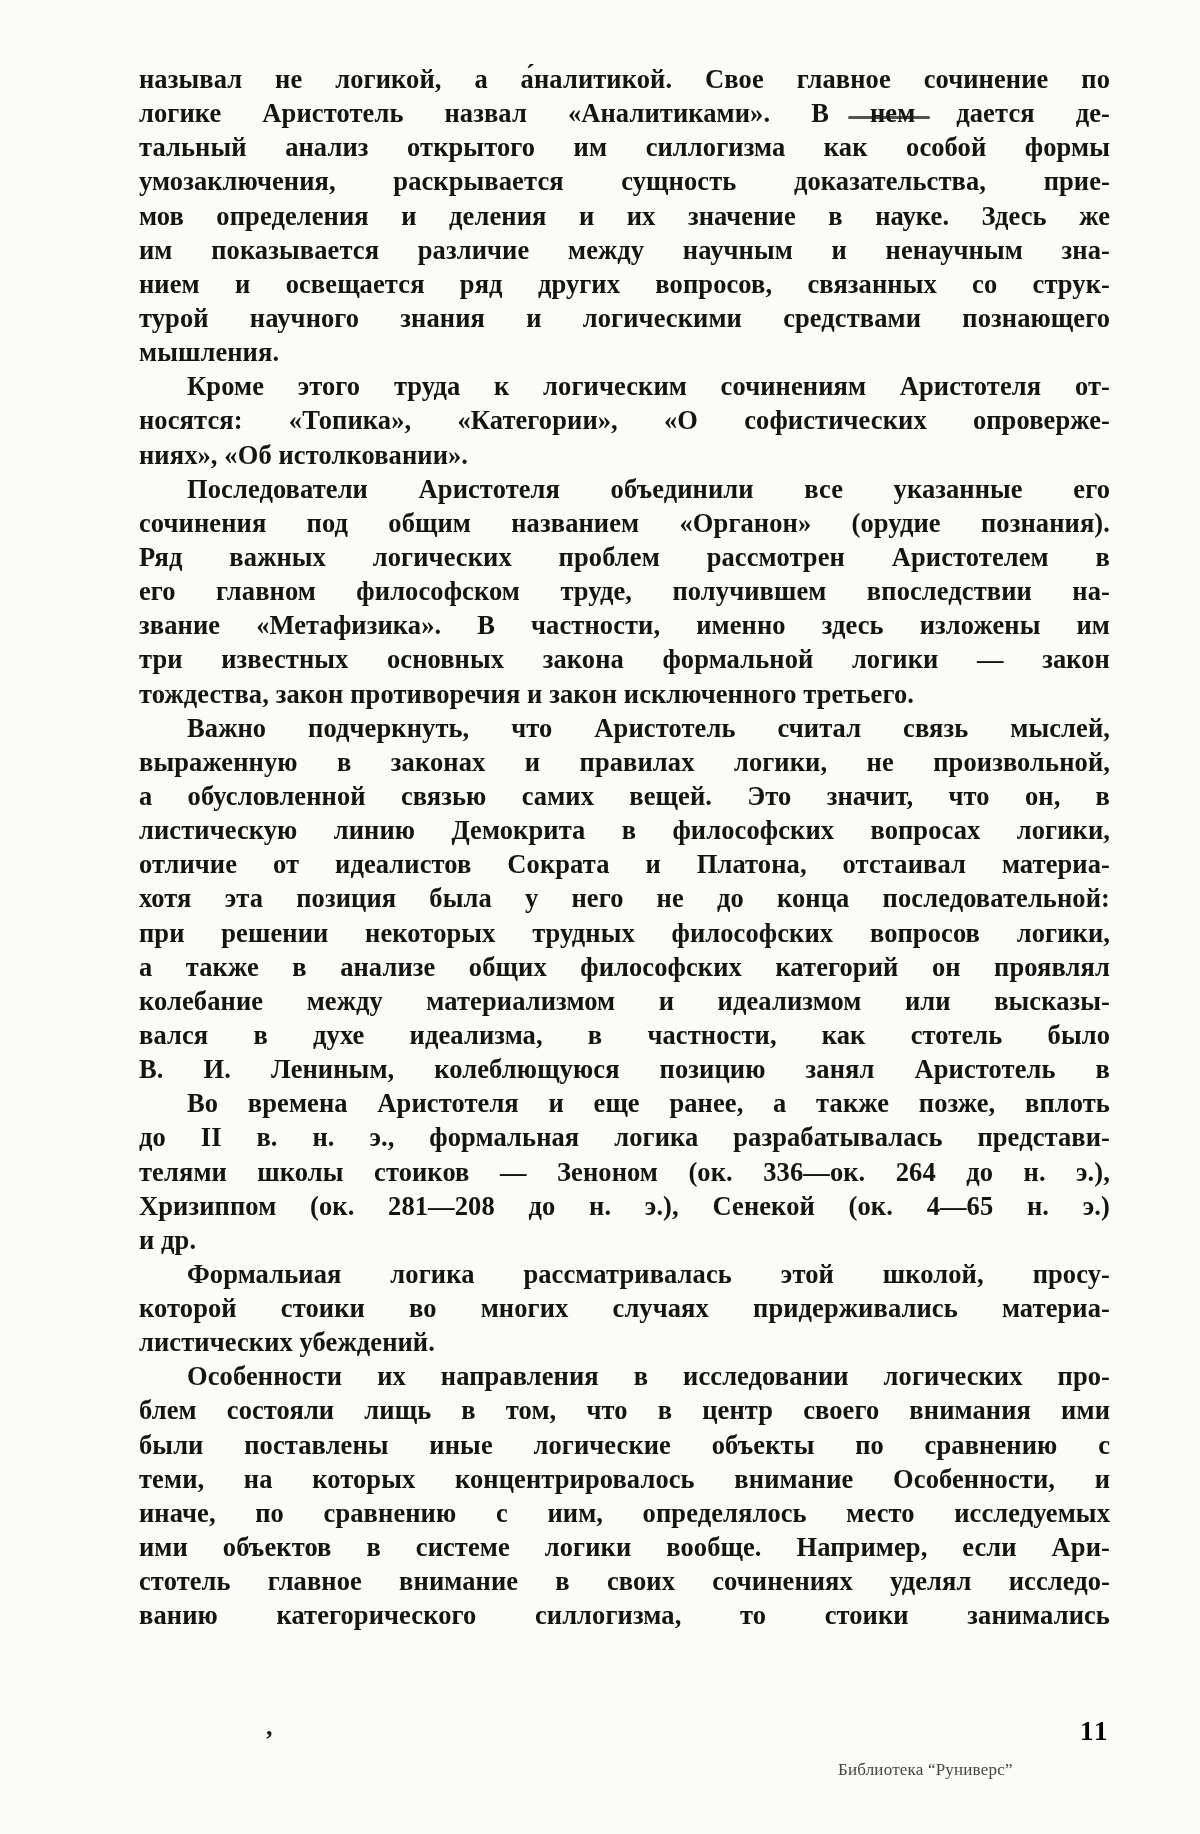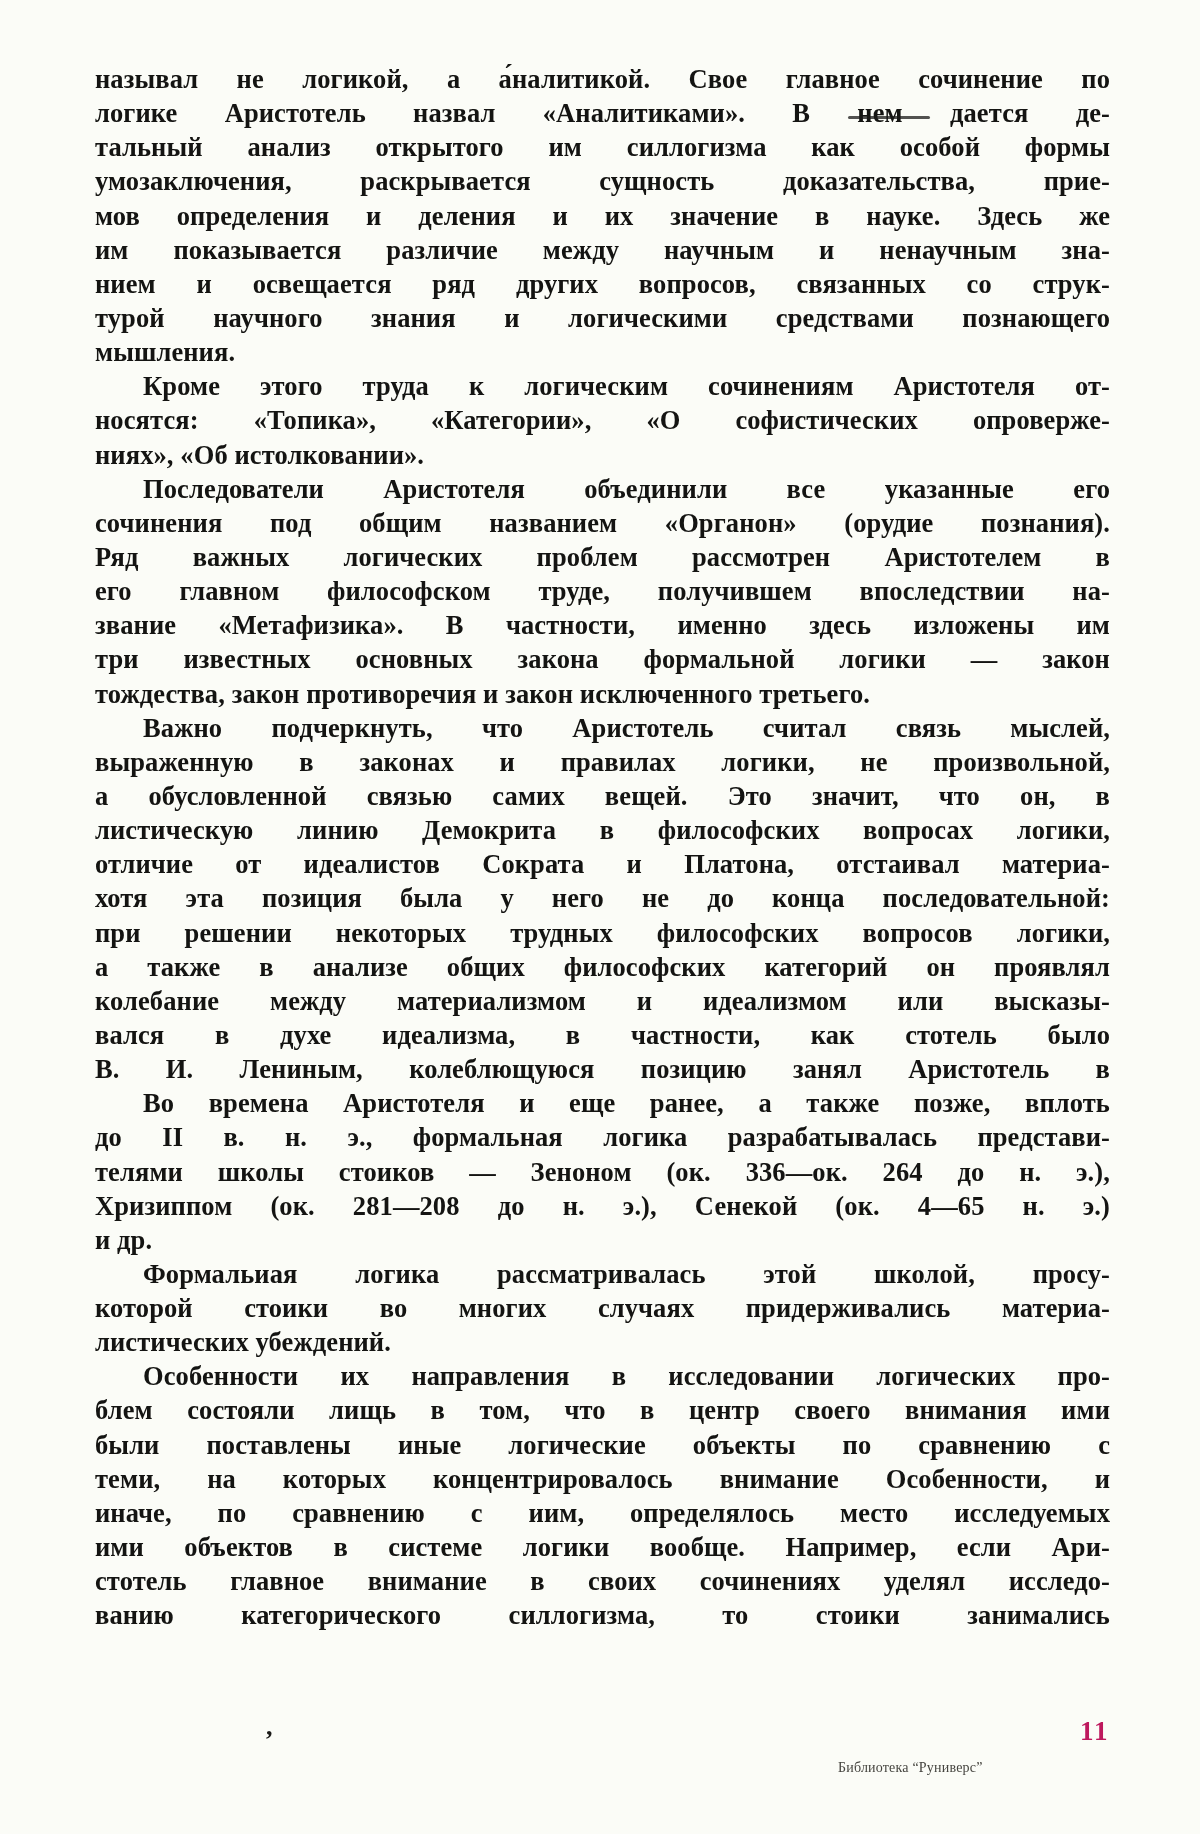--- a/index.html
+++ b/index.html
@@ -25,20 +25,21 @@
   .para { margin: 0; padding: 0; }
   .line {
     font-size: 26.5px;
     font-weight: bold;
     line-height: 34.15px;
     height: 34.15px;
     white-space: normal;
     text-align: justify;
     text-align-last: justify;
     letter-spacing: 0.1px;
+    margin-left: 44px;
   }
   .line.end { text-align-last: left; }
   .line.ind { text-indent: 48px; }
   .artifact-line {
     position: absolute;
     left: 848px;
     top: 116px;
     width: 82px;
     height: 3px;
     background: #1a1a18;
@@ -53,27 +54,27 @@
     font-weight: bold;
     color: #1a1a18;
   }
   .pagenum {
     position: absolute;
     left: 1080px;
     top: 1716px;
     font-size: 27px;
     font-weight: bold;
     letter-spacing: 2px;
-    color: #be185d;
+    color: #000000;
   }
   .watermark {
     position: absolute;
     left: 838px;
     top: 1760px;
-    font-size: 14px;
+    font-size: 17px;
     font-weight: normal;
     color: #45443f;
     letter-spacing: 0.2px;
   }
 </style>
 </head>
 <body>
 
 <div class="page">
   <div class="text-block">

